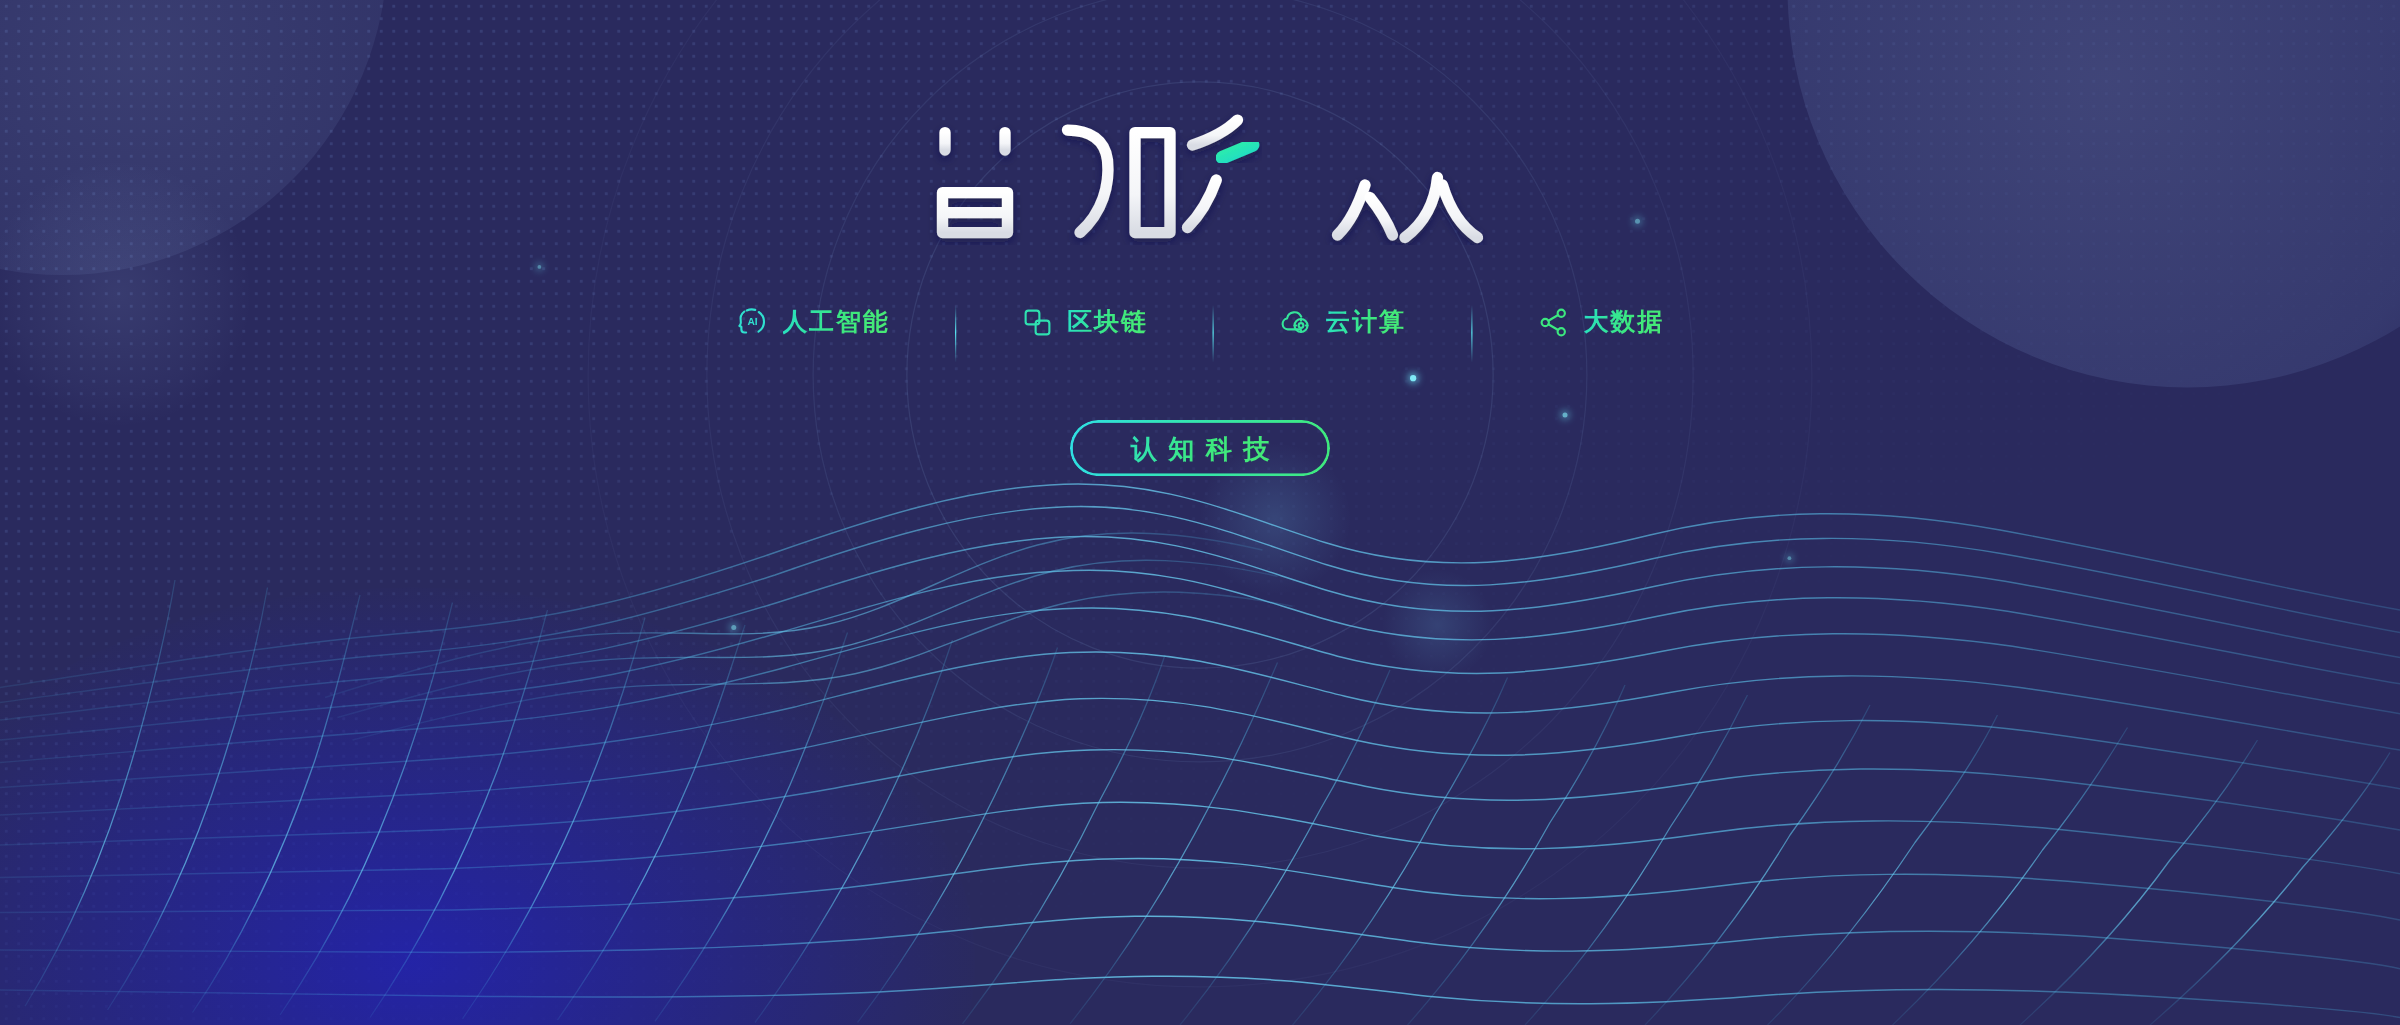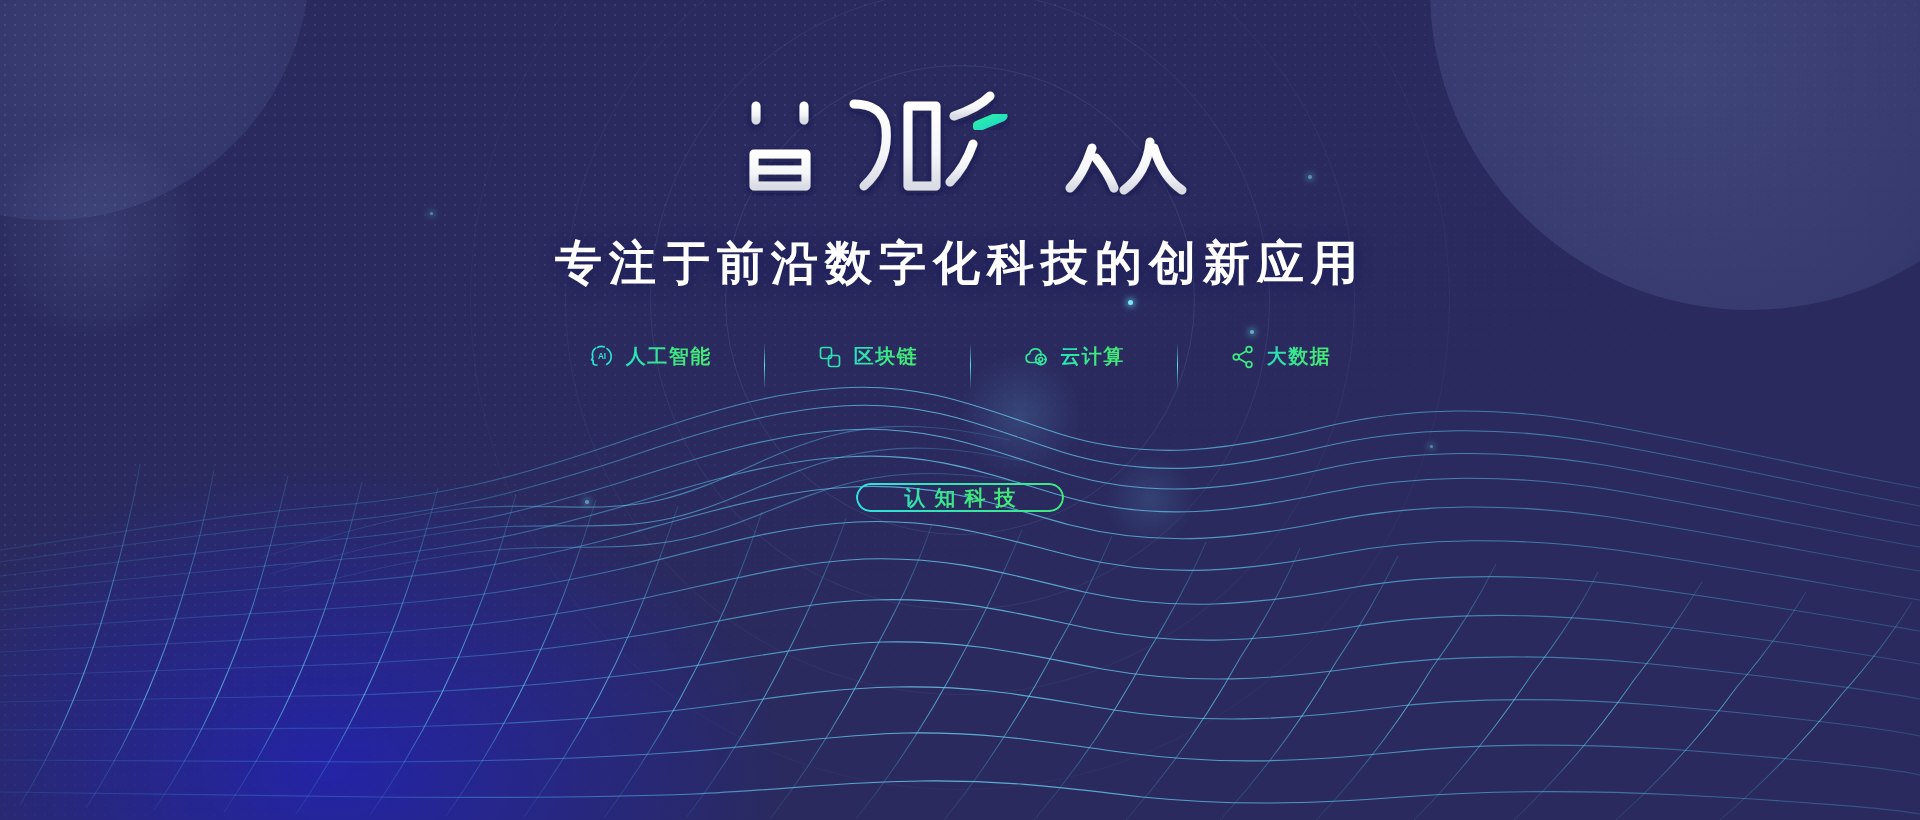--- a/index.html
+++ b/index.html
@@ -119,26 +119,25 @@
   .divider{
     width:1px;height:46px;flex:0 0 1px;
     background:linear-gradient(to bottom, rgba(80,230,240,0) 0%, rgba(90,235,245,0.95) 48%, rgba(80,230,240,0) 100%);
   }
 
   
   .pill-wrap{margin-top:46px;}
   .pill{
     position:relative;
     display:inline-flex;align-items:center;justify-content:center;
-    height:29px;min-width:208px;
+    height:45px;min-width:208px;
     padding:0 30px;
     border-radius:999px;
     background:transparent;
     cursor:pointer;
-    margin-top:48px;
   }
   .pill::before{
     content:"";position:absolute;inset:0;border-radius:999px;padding:1.6px;
     background:linear-gradient(95deg,#2fdfe3 0%, #35e5b0 45%, #3fe97c 100%);
     -webkit-mask:linear-gradient(#000 0 0) content-box, linear-gradient(#000 0 0);
     -webkit-mask-composite:xor;mask-composite:exclude;
     pointer-events:none;
   }
   .pill-text{
     position:relative;
@@ -306,21 +305,20 @@
             <path d="M88,66 C94,86 104,100 116,108"></path>
           </g>
         </g>
 
         <g filter="url(#logoShadow)">
           <path d="M248,48 L272,38" stroke="url(#logoTeal)" stroke-width="11" stroke-linecap="round" fill="none"></path>
         </g>
       </svg>
     </div>
 
-    <div class="tagline">专注于前沿数字化科技的创新应用</div>
 
     <div class="features">
 
       <div class="feature">
         <svg class="ficon" viewBox="0 0 26 26" fill="none" stroke="#2fe0cf" stroke-width="1.7" stroke-linecap="round" stroke-linejoin="round">
           <path d="M6.5 4.2C4 6.2 3 9 3.6 11.8c.3 1.4.2 2.3-.5 3.2l-.6.8 1.6.6v2.2c0 1.5 1 2.4 2.5 2.4h1.3"></path>
           <path d="M18 4.6c2.6 1.7 4.2 4.6 4.2 7.8 0 3.3-1.7 6.2-4.4 7.9"></path>
           <path d="M8.4 3.4C10.5 2.4 13 2.2 15.2 2.9"></path>
           <text x="13" y="15.2" font-family="Liberation Sans, sans-serif" font-size="8.2" fill="#2fe0cf" stroke="none" text-anchor="middle" font-weight="700">AI</text>
         </svg>

